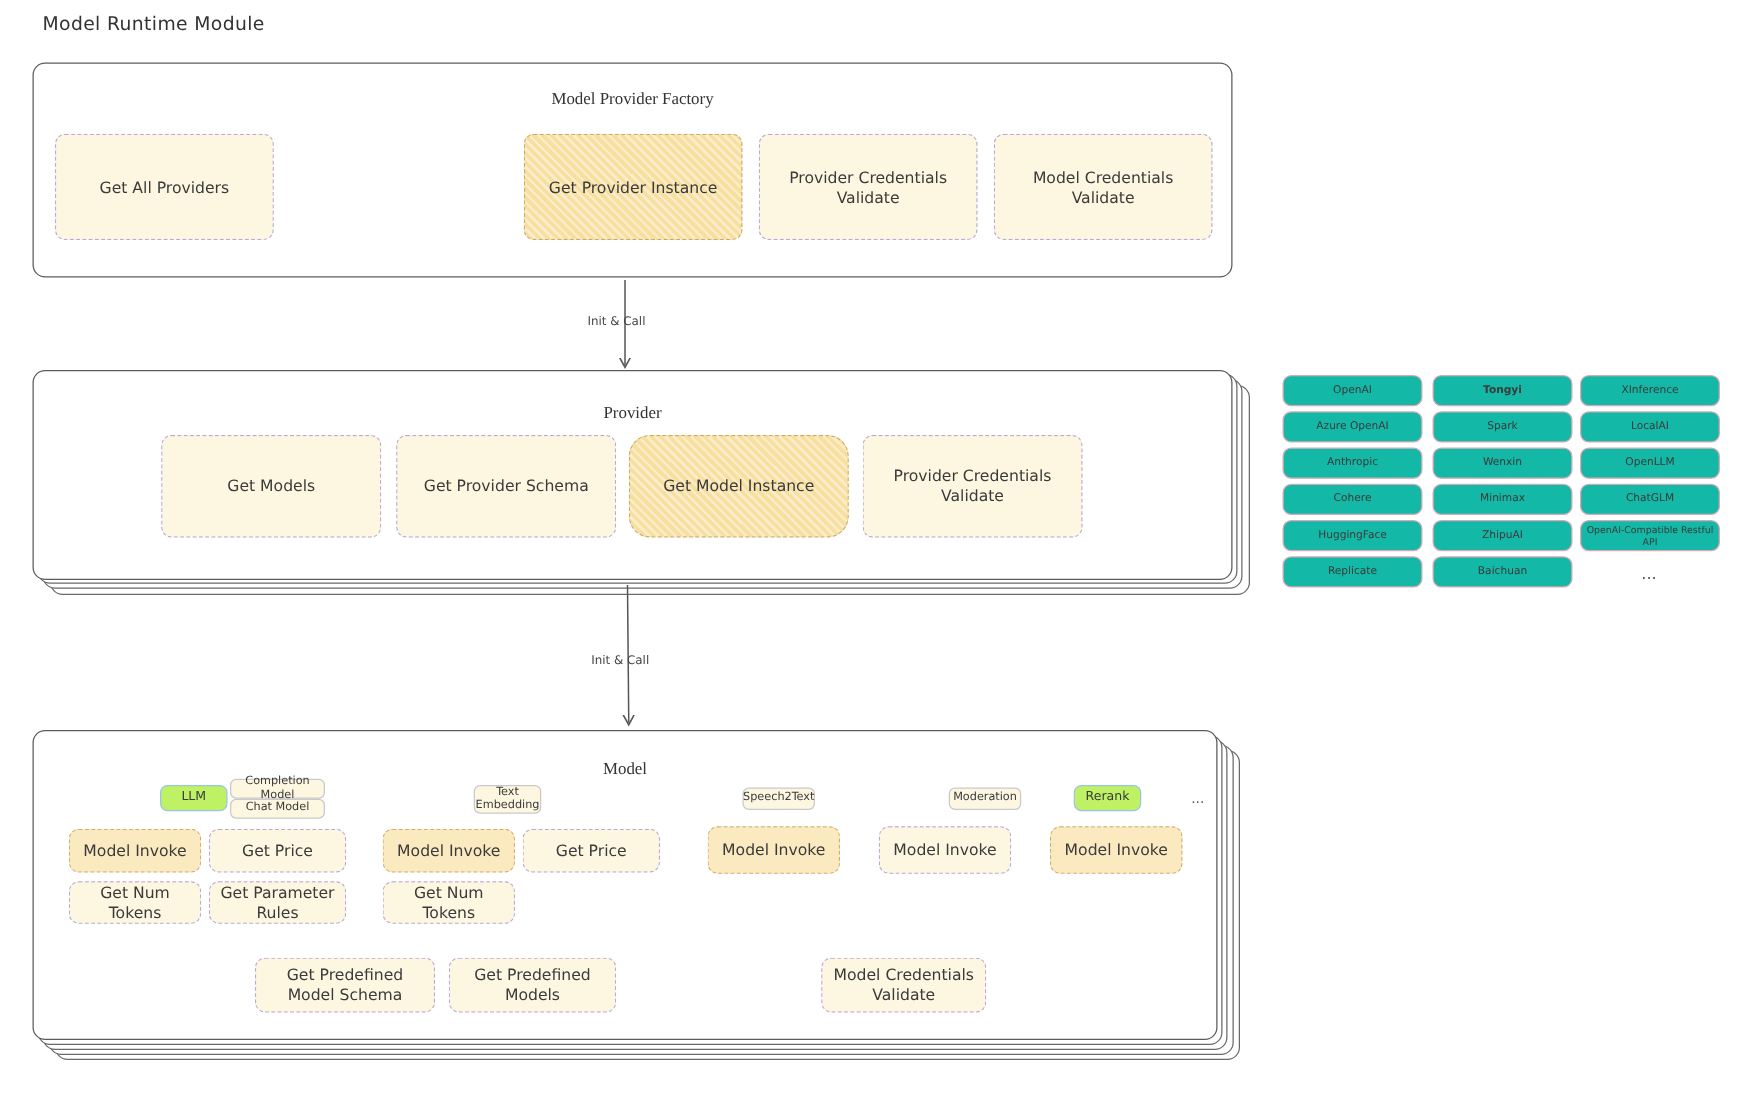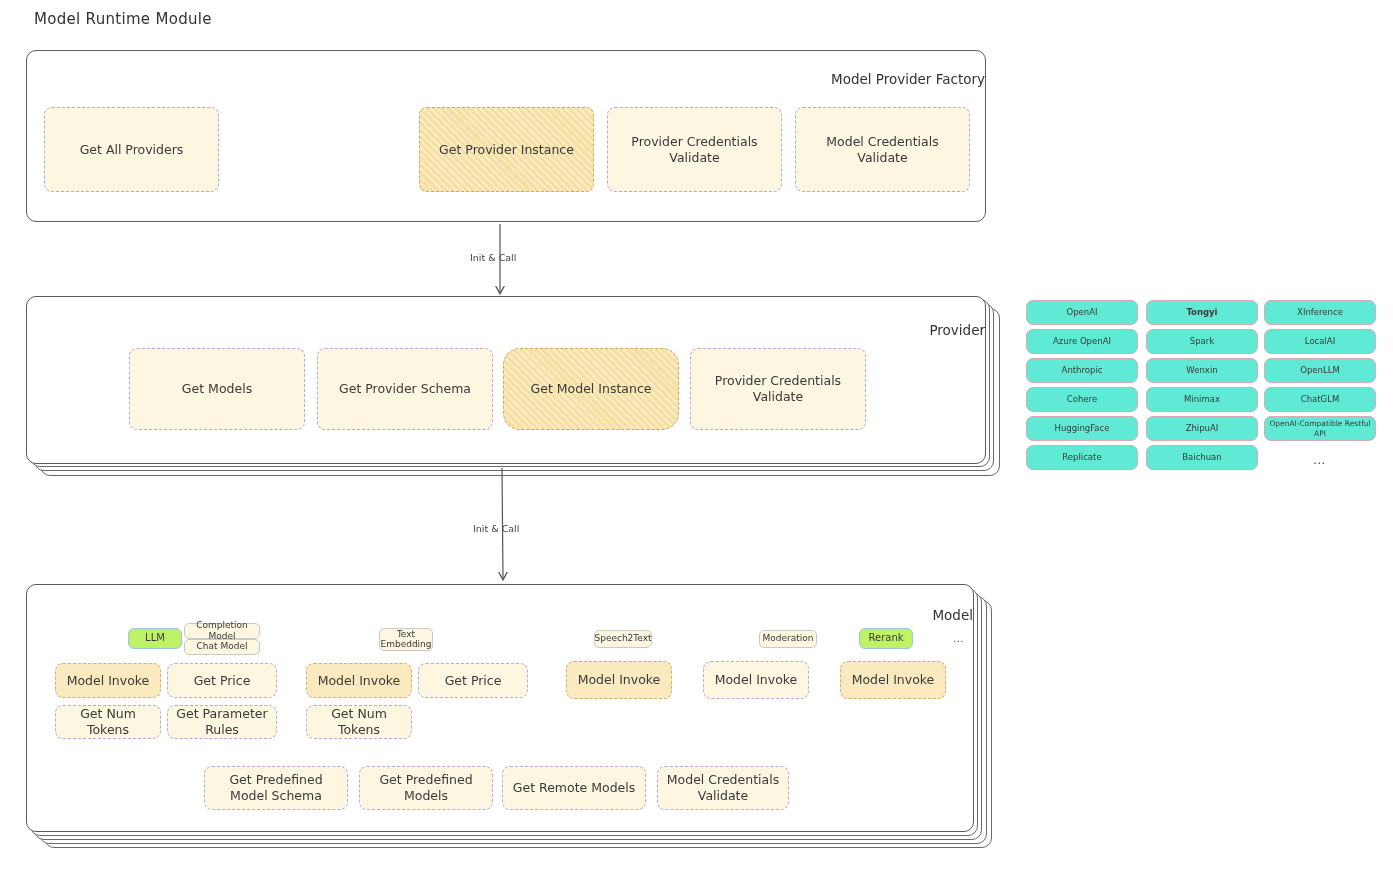--- a/index.html
+++ b/index.html
@@ -26,23 +26,24 @@
   
   .panel {
     position: absolute;
     border: 1.3px solid #5b5b5b;
     border-radius: 10px;
     background: #ffffff;
   }
   .panel-title {
     position: absolute;
     left: 0; right: 0;
-    text-align: right;
+    text-align: center;
     font-size: 13.5px;
     color: #333;
+    font-family: Liberation Serif, serif;
   }
 
   
   .sheet {
     position: absolute;
     border: 1.2px solid #6a6a6a;
     border-radius: 10px;
     background: #ffffff;
   }
 
@@ -77,21 +78,21 @@
     font-size: 10px;
     border-radius: 6px;
   }
   .n-small {
     background: #fdf6e0;
     border: 1.1px solid #c9c9c9;
     font-size: 9px;
     border-radius: 5px;
   }
   .n-pink {
-    background: #5eead4;
+    background: #14b8a6;
     border: 1.1px solid #d9a9b4;
     font-size: 8.5px;
     border-radius: 7px;
     color: #3a3a3a;
     justify-content: center;
   }
   .ellipsis {
     position: absolute;
     font-size: 13px;
     color: #555;
@@ -273,23 +274,20 @@
 
   <div class="node n-mid" style="left:840px; top:661px; width:106px; height:38px;">
     <span>Model Invoke</span>
   </div>
 
   <div class="node n-light" style="left:204px; top:766px; width:144px; height:44px;">
     <span>Get Predefined Model Schema</span>
   </div>
   <div class="node n-light" style="left:359px; top:766px; width:134px; height:44px;">
     <span>Get Predefined Models</span>
-  </div>
-  <div class="node n-light" style="left:502px; top:766px; width:144px; height:44px;">
-    <span>Get Remote Models</span>
   </div>
   <div class="node n-light" style="left:657px; top:766px; width:132px; height:44px;">
     <span>Model Credentials Validate</span>
   </div>
 
   <svg class="lines">
     <defs>
       <marker id="arrowhead" markerWidth="9" markerHeight="9" refX="5" refY="4.2" orient="auto">
         <path d="M0,0.6 L6.6,4.2 L0,7.8" fill="none" stroke="#555" stroke-width="1.1"></path>
       </marker>

